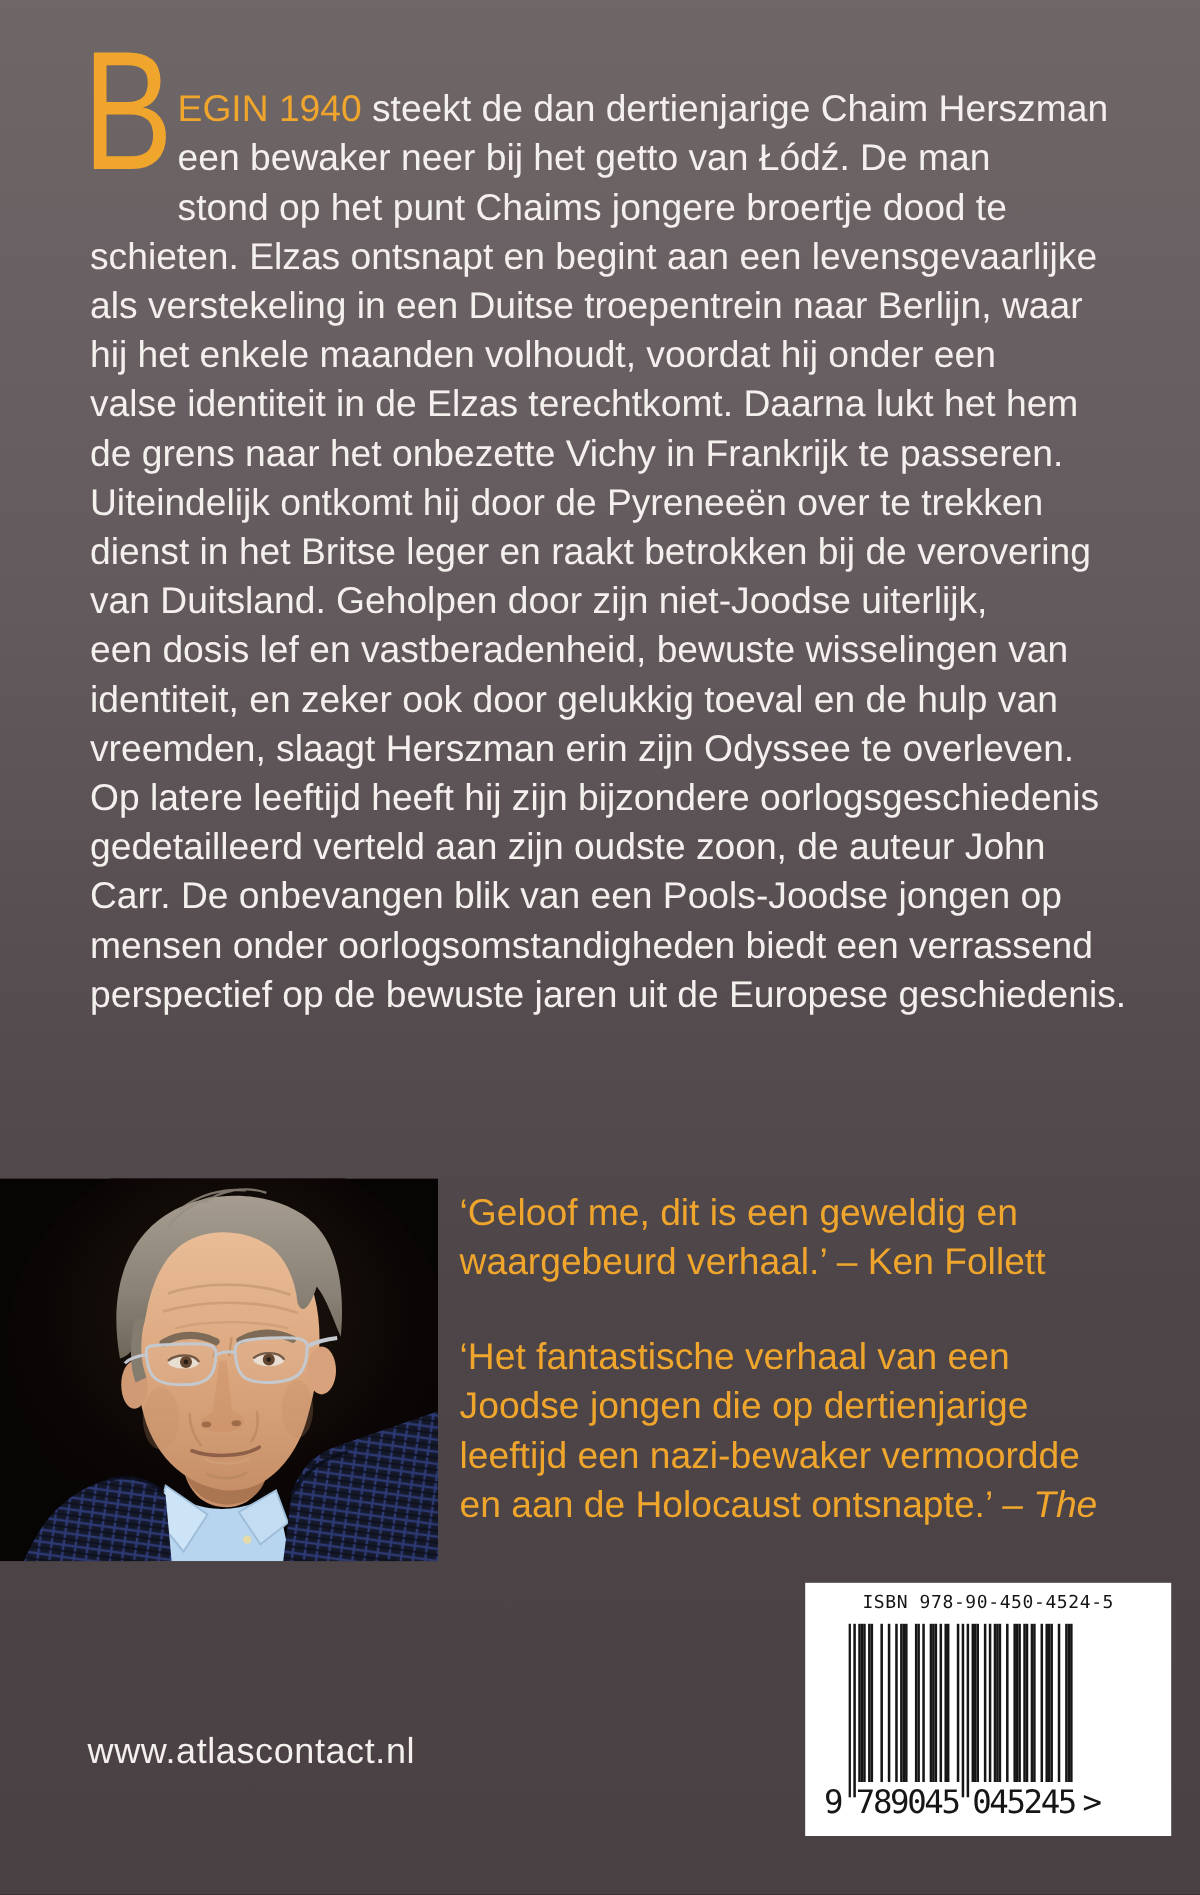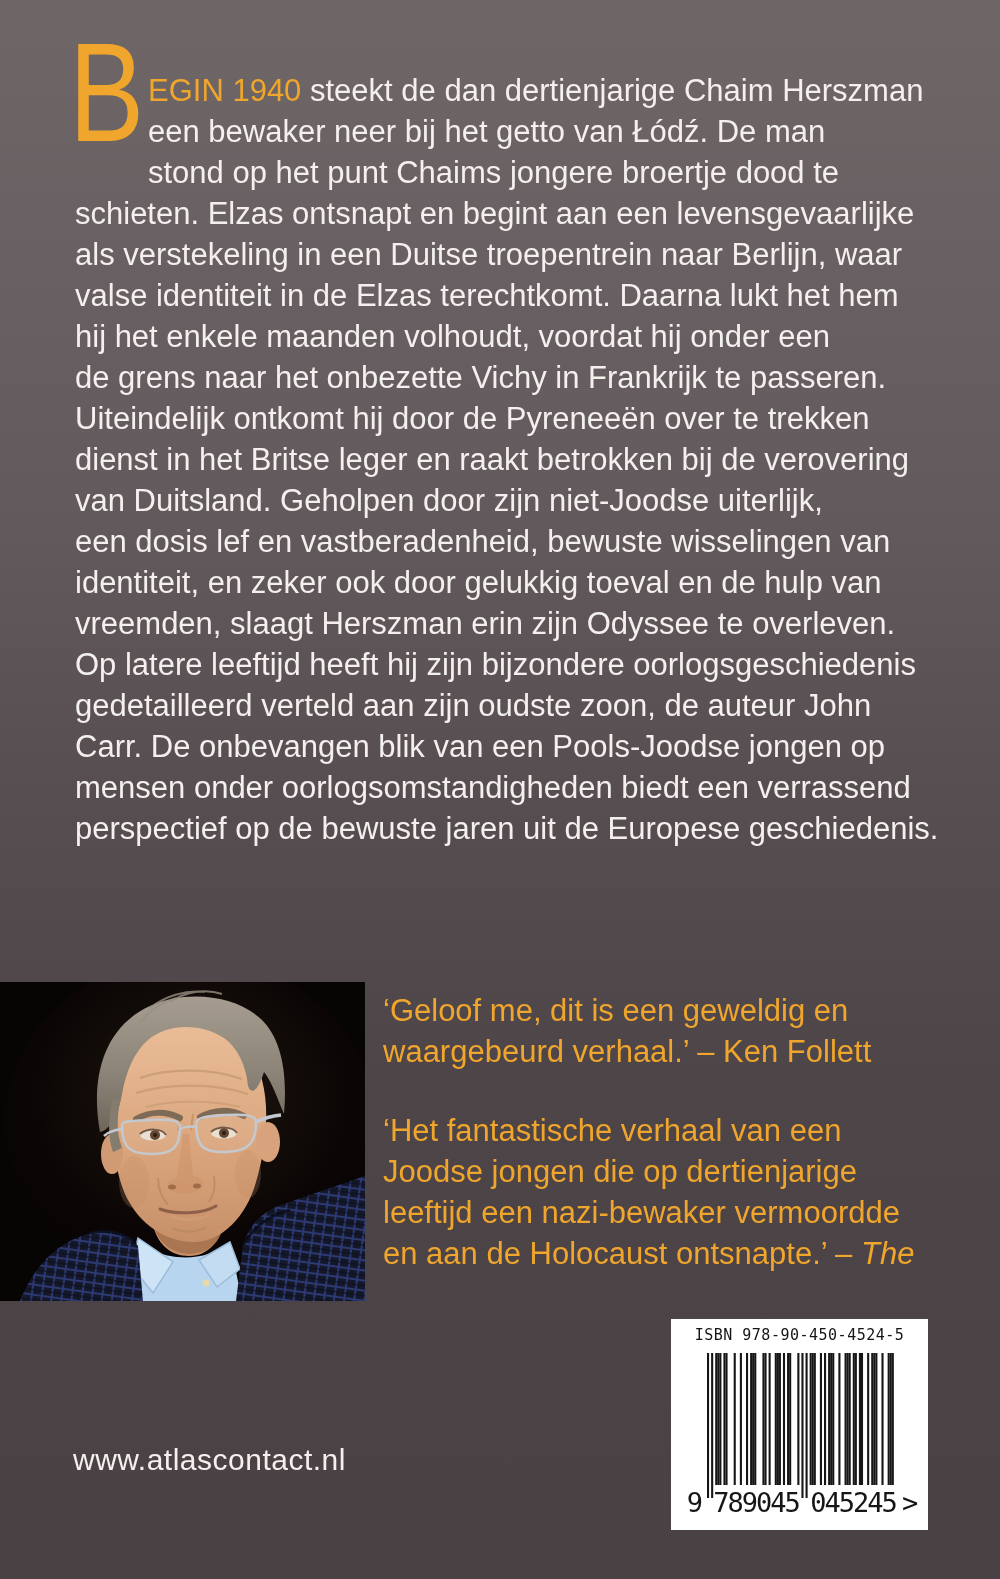--- a/index.html
+++ b/index.html
@@ -27,20 +27,21 @@
   .ital{font-style:italic;}
   .website{
     position:absolute;left:73px;top:1444px;font-size:30px;line-height:32px;
     color:var(--body,#f3f0ee);letter-spacing:.5px;
   }
   .photo{position:absolute;left:0;top:982px;width:365px;height:319px;}
   .photo svg{display:block;}
   .barcode-box{
     position:absolute;left:671px;top:1319px;width:257px;height:211px;
     background:var(--barcode-bg,#ffffff);
+    padding-left:48px;
   }
   .isbn-label{
     position:absolute;left:0;top:7px;width:100%;text-align:center;
     font-family:"DejaVu Sans Mono","Liberation Mono",monospace;
     font-size:15px;letter-spacing:.5px;color:#151515;
   }
   #ean-svg{position:absolute;left:36px;top:34px;fill:#161616;}
   .bc-digit{
     position:absolute;top:170px;height:28px;
     font-family:"DejaVu Sans Mono","Liberation Mono",monospace;
@@ -57,22 +58,22 @@
 <div class="page">
 
   <div class="dropcap">B</div>
 
   <div class="blurb">
     <div class="line indent"><span class="orange">EGIN 1940</span><span> steekt de dan dertienjarige Chaim Herszman</span></div>
     <div class="line indent">een bewaker neer bij het getto van Łódź. De man</div>
     <div class="line indent">stond op het punt Chaims jongere broertje dood te</div>
     <div class="line">schieten. Elzas ontsnapt en begint aan een levensgevaarlijke</div>
     <div class="line">als verstekeling in een Duitse troepentrein naar Berlijn, waar</div>
+    <div class="line">hij het enkele maanden volhoudt, voordat hij onder een</div>
     <div class="line">valse identiteit in de Elzas terechtkomt. Daarna lukt het hem</div>
-    <div class="line">hij het enkele maanden volhoudt, voordat hij onder een</div>
     <div class="line">de grens naar het onbezette Vichy in Frankrijk te passeren.</div>
     <div class="line">Uiteindelijk ontkomt hij door de Pyreneeën over te trekken</div>
     <div class="line">dienst in het Britse leger en raakt betrokken bij de verovering</div>
     <div class="line">van Duitsland. Geholpen door zijn niet-Joodse uiterlijk,</div>
     <div class="line">een dosis lef en vastberadenheid, bewuste wisselingen van</div>
     <div class="line">identiteit, en zeker ook door gelukkig toeval en de hulp van</div>
     <div class="line">vreemden, slaagt Herszman erin zijn Odyssee te overleven.</div>
     <div class="line">Op latere leeftijd heeft hij zijn bijzondere oorlogsgeschiedenis</div>
     <div class="line">gedetailleerd verteld aan zijn oudste zoon, de auteur John</div>
     <div class="line">Carr. De onbevangen blik van een Pools-Joodse jongen op</div>

